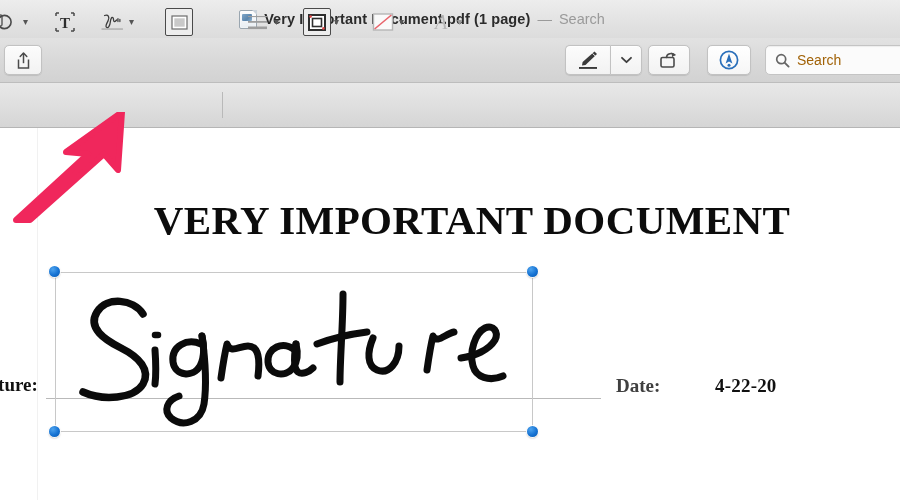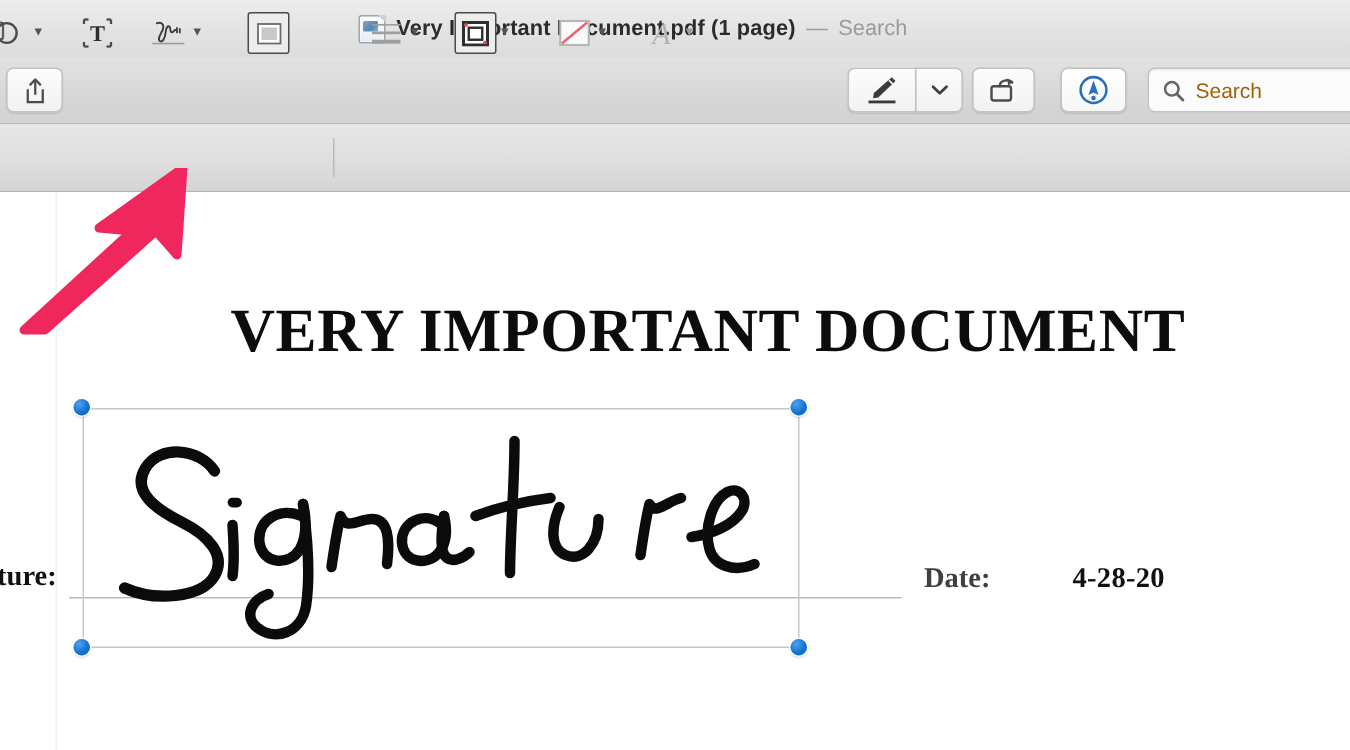--- a/index.html
+++ b/index.html
@@ -332,21 +332,21 @@
 
   <div class="page"></div>
   <div class="page-edge"></div>
 
   <div class="doc-title">VERY IMPORTANT DOCUMENT</div>
 
   <div class="sig-label">nature:</div>
   <div class="sig-rule"></div>
 
   <div class="date-label">Date:</div>
-  <div class="date-value">4-28-20</div>
+  <div class="date-value">4-22-20</div>
 
   <div class="signature-ink">
     <svg width="478" height="160" viewBox="0 0 478 160">
       <g fill="none" stroke="#0b0b0b" stroke-linecap="round" stroke-linejoin="round">
 
         <path d="M88 42 C78 27 52 24 42 40 C32 56 50 68 66 76 C84 85 96 98 88 112 C79 127 48 129 28 120" stroke-width="7.5"></path>
 
         <path d="M100 78 C101 92 101 104 100 112" stroke-width="7"></path>
 
         <path d="M100 63 L103 63" stroke-width="6.5"></path>

